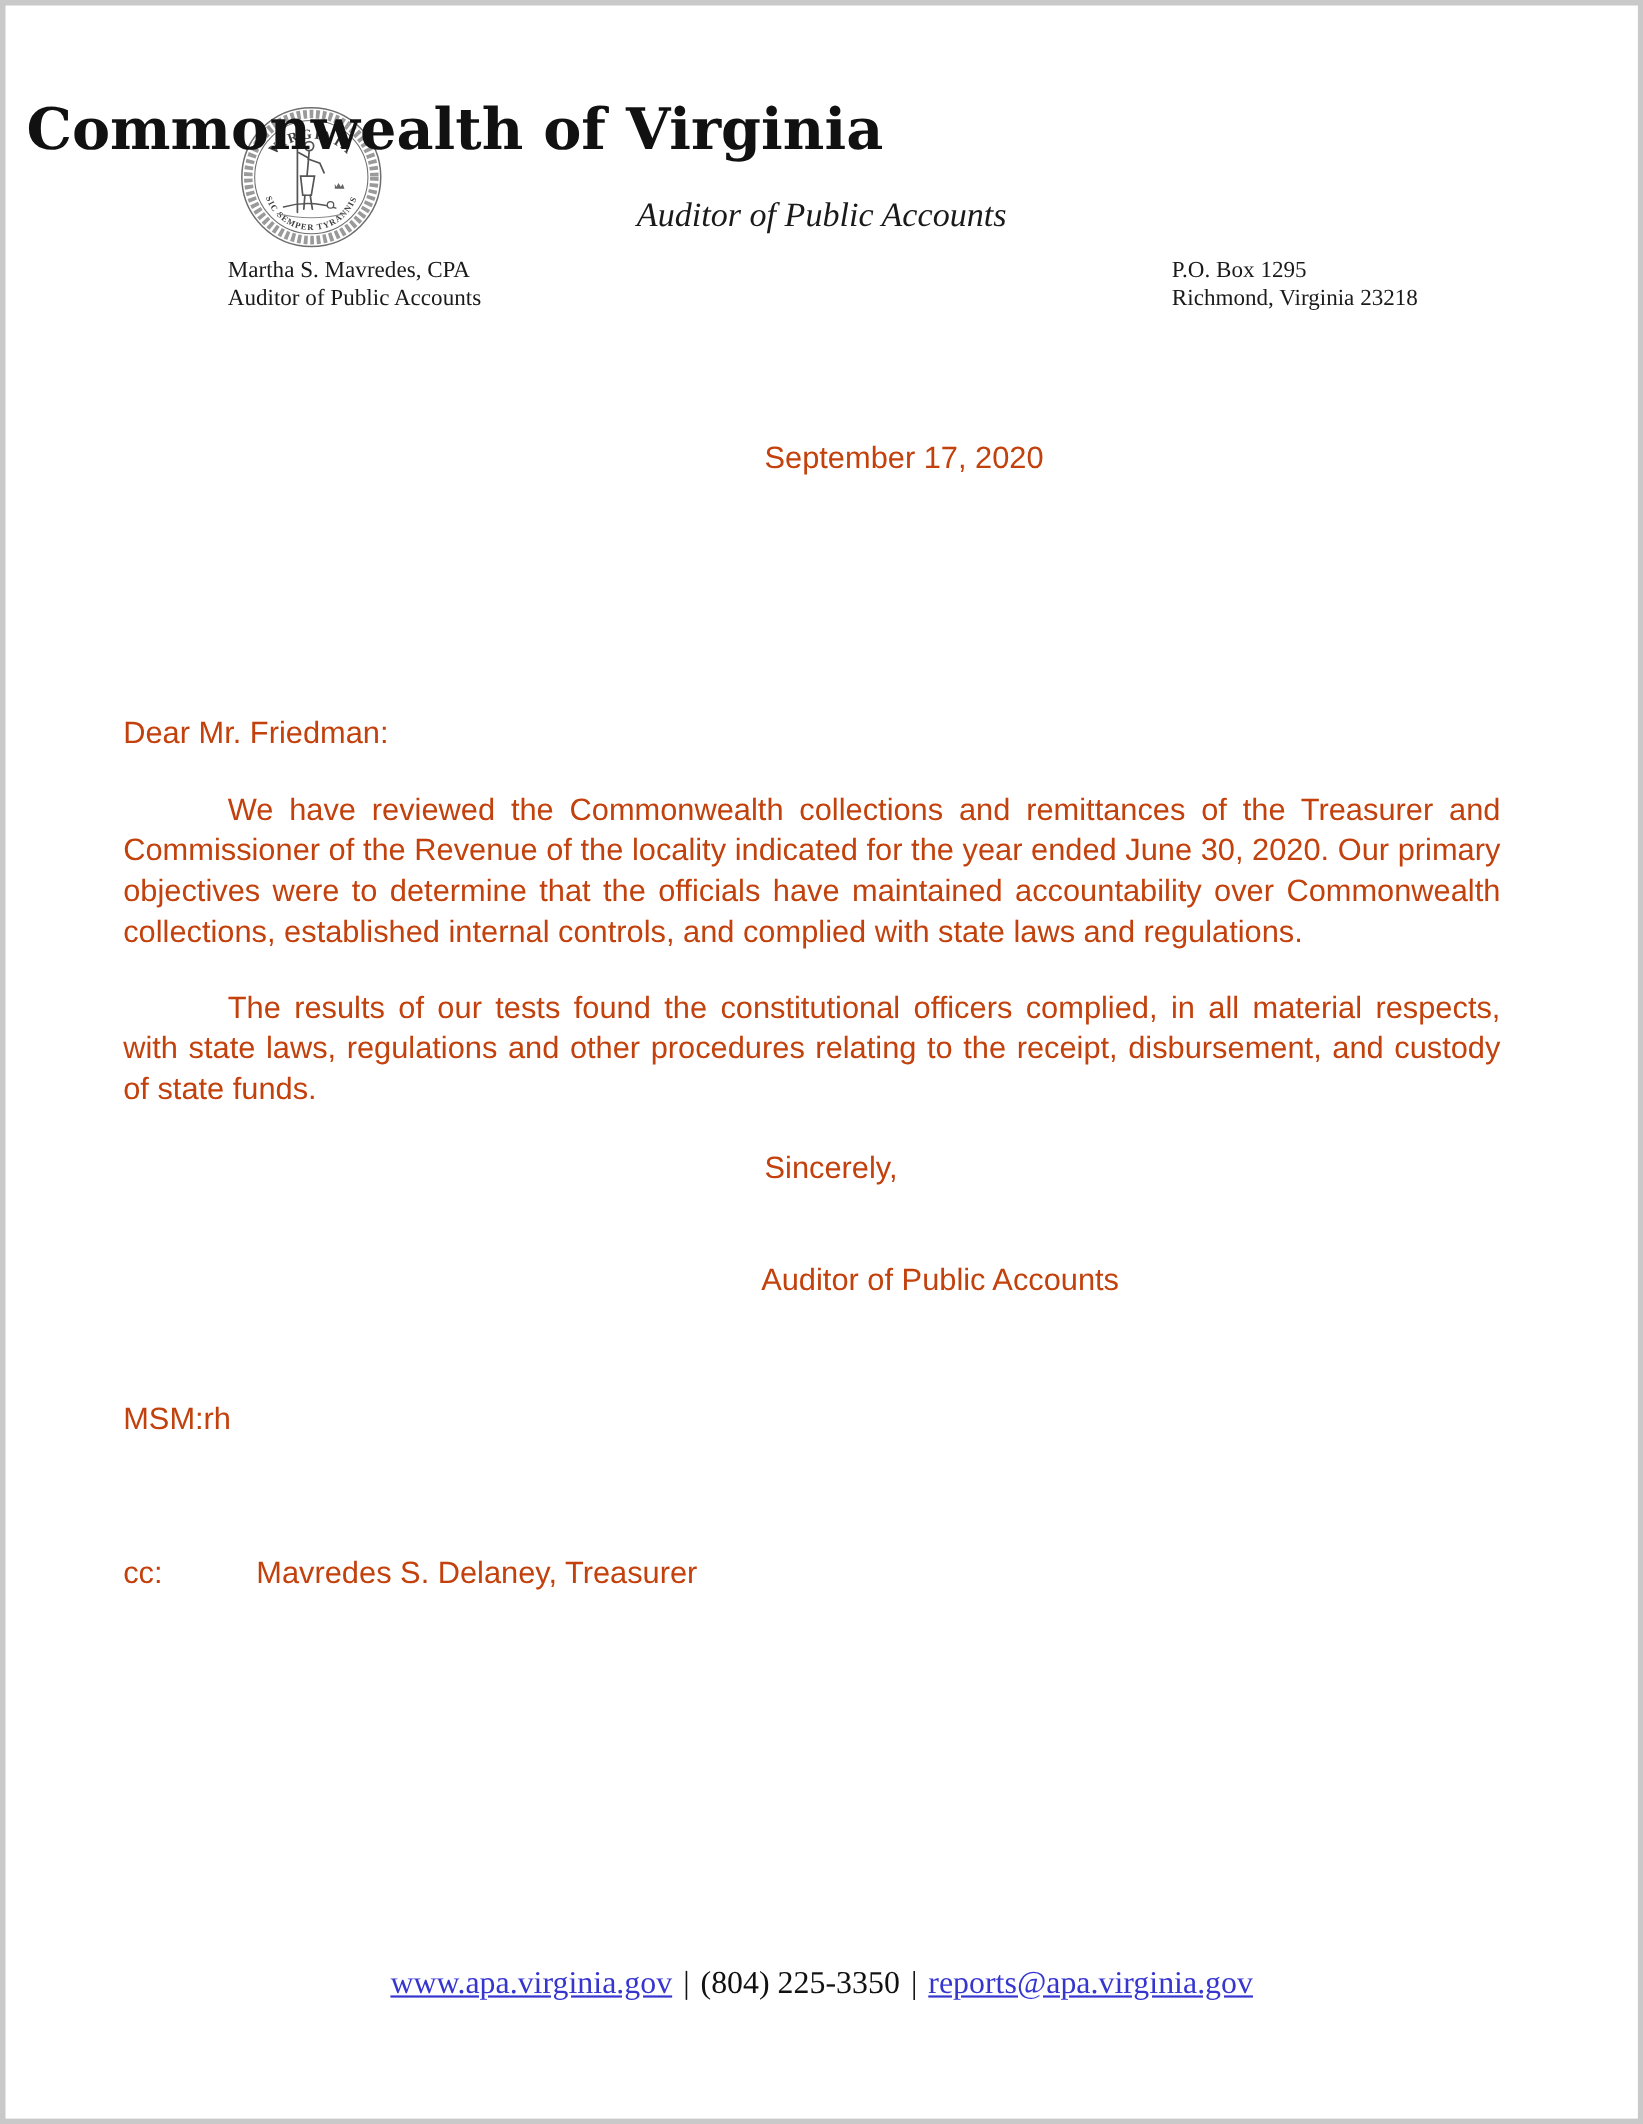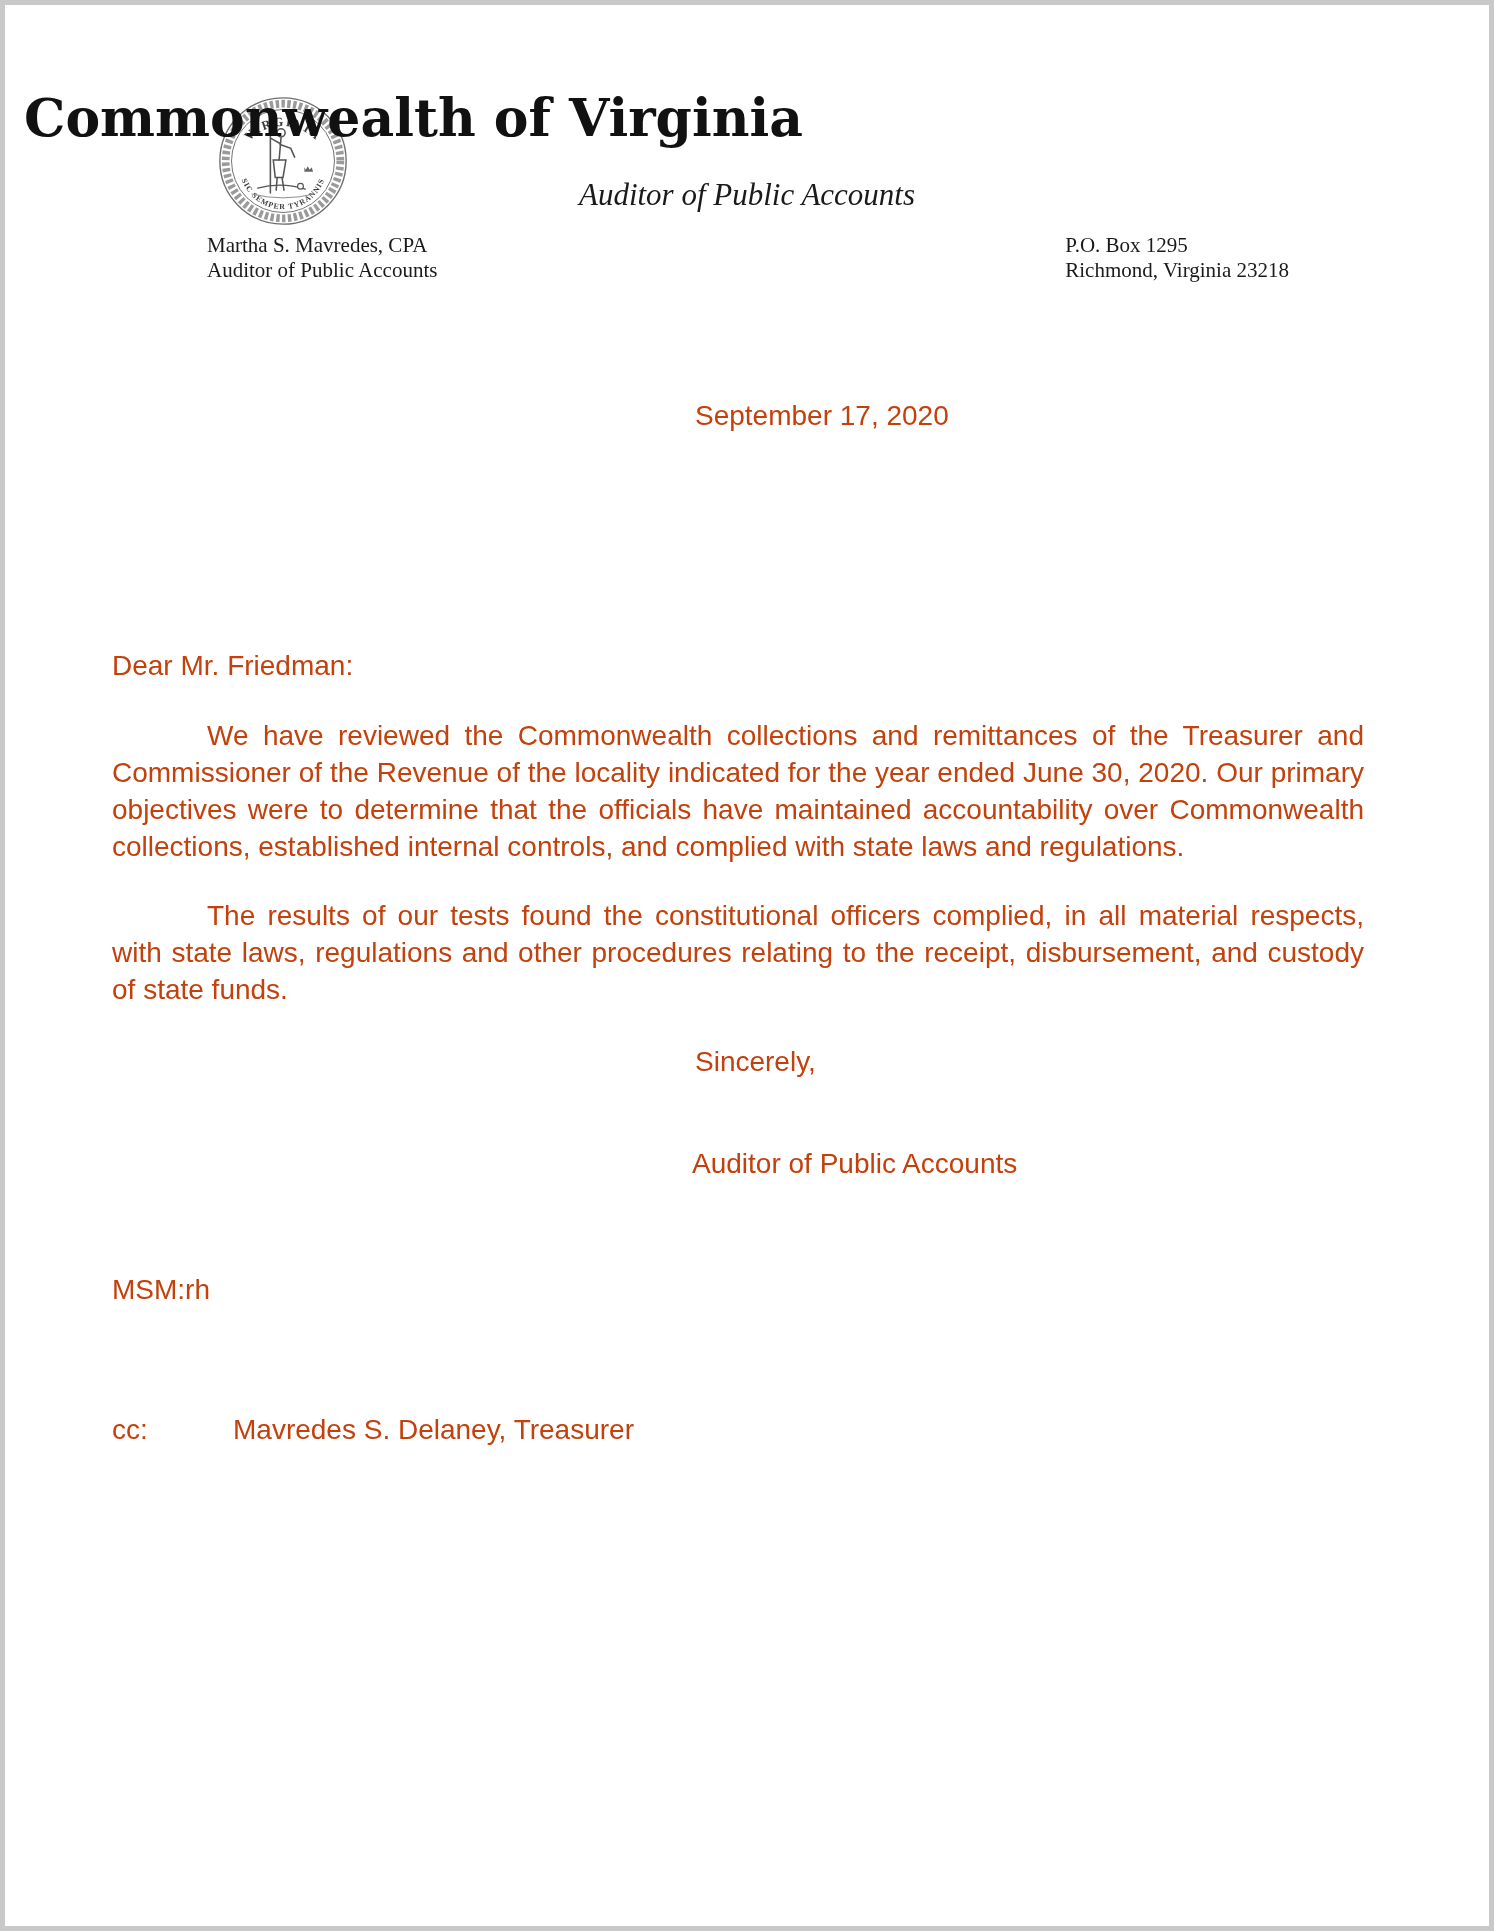--- a/index.html
+++ b/index.html
@@ -150,14 +150,17 @@
     <div>Auditor of Public Accounts</div>
   </div>
 
   <div class="abs body-text initials">MSM:rh</div>
 
   <div class="abs body-text cc-label">cc:</div>
   <div class="abs body-text cc-list">
     <div>Mavredes S. Delaney, Treasurer</div>
   </div>
 
+  <div class="abs footer">
+    <span class="link">www.apa.virginia.gov</span><span class="sep">|</span><span>(804) 225-3350</span><span class="sep">|</span><span class="link">reports@apa.virginia.gov</span>
+  </div>
 
 </div>
 
 </body></html>

